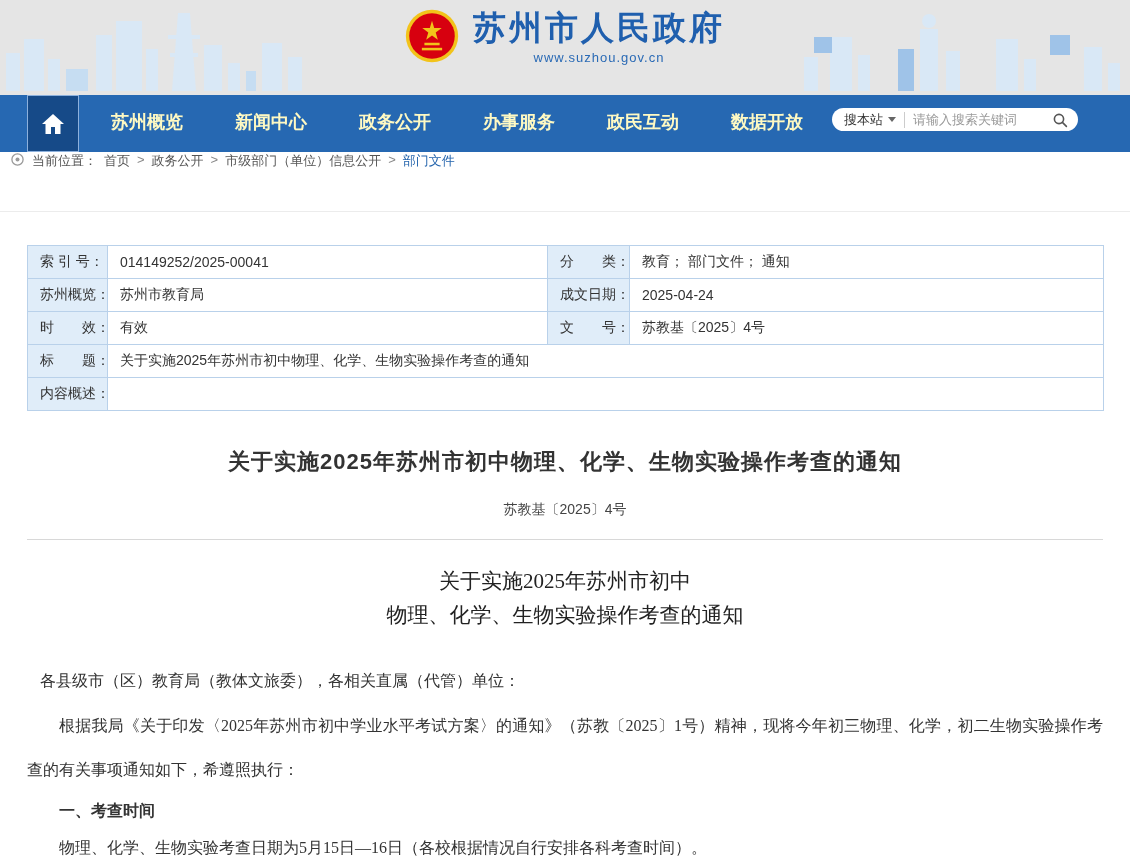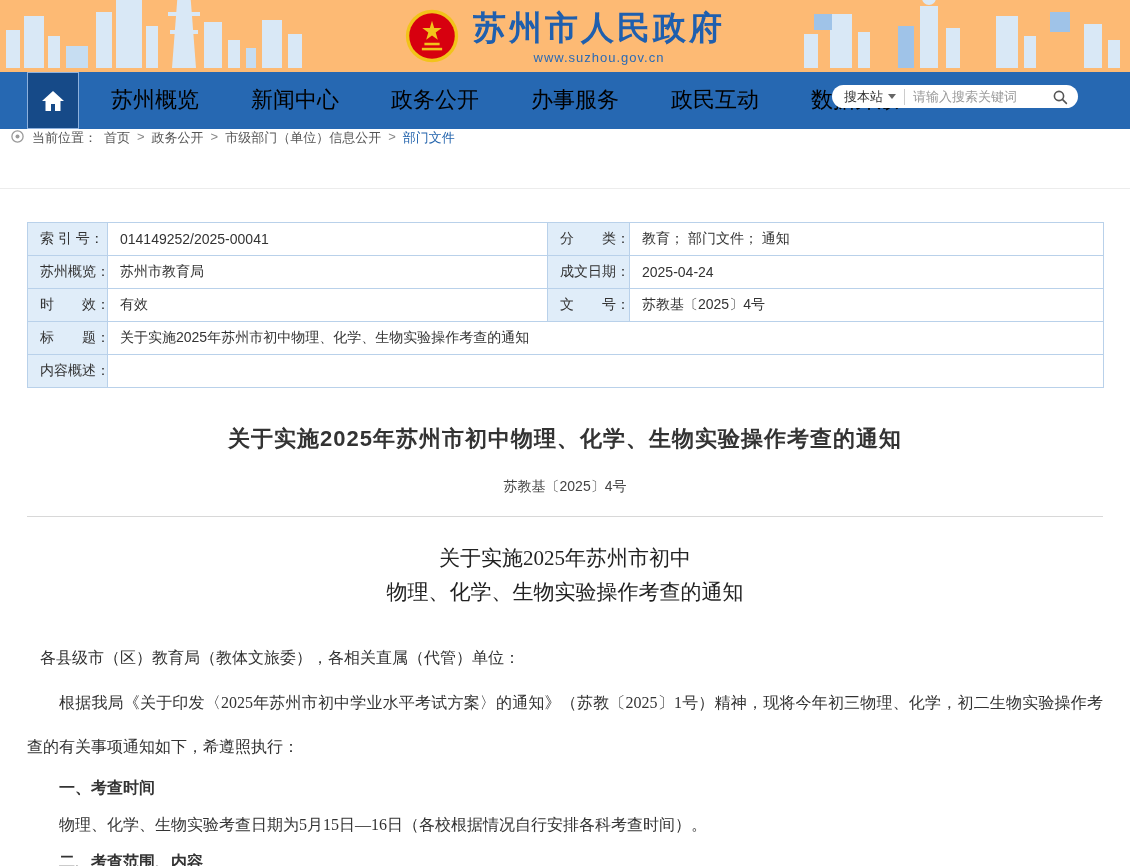--- a/index.html
+++ b/index.html
@@ -5,36 +5,36 @@
   * { margin:0; padding:0; box-sizing:border-box; }
   html,body { background:#fff; }
   body {
     width:1130px; height:866px; overflow:hidden;
     font-family:"Liberation Sans","DejaVu Sans",sans-serif;
     color:#333;
   }
   .page { width:1130px; height:866px; position:relative; background:#fff; }
 
   
-  .site-header { position:relative; height:72px; background:#fdba74; overflow:hidden; }
+  .site-header { position:relative; height:95px; background:#e5e5e5; overflow:hidden; }
   .skyline { position:absolute; bottom:4px; }
   .skyline.left { left:0; }
   .skyline.right { right:0; }
   .brand { position:absolute; left:50%; top:8px; transform:translateX(-50%);
            display:flex; align-items:center; gap:14px; text-decoration:none; }
   .emblem { width:54px; height:54px; display:block; }
   .brand-text { display:flex; flex-direction:column; align-items:center; }
   .site-name { font-size:33px; font-weight:bold; color:#1f5fae; letter-spacing:3px; line-height:1.2; }
   .site-url { font-size:13px; color:#2a6ab5; letter-spacing:1px; margin-top:2px; }
 
   
   .main-nav { height:57px; background:#2668b2; display:flex; align-items:stretch; position:relative; padding-left:27px; }
   .home-tab { width:52px; background:#164a88; border:1px solid #8db1dd; display:flex; align-items:center; justify-content:center; cursor:pointer; }
   .nav-items { display:flex; align-items:stretch; margin-left:6px; }
-  .nav-item { color:#000000; font-size:22px; font-weight:normal; text-decoration:none;
+  .nav-item { color:#fef9c3; font-size:18px; font-weight:bold; text-decoration:none;
               line-height:55px; padding:0 26px; white-space:nowrap; }
   .search { position:absolute; right:52px; top:13px; width:246px; height:23px;
             background:#fff; border-radius:16px; display:flex; align-items:center;
             padding:0 10px 0 12px; }
   .scope { display:flex; align-items:center; gap:5px; font-size:13px; color:#333; cursor:pointer; white-space:nowrap; }
   .caret { width:0; height:0; border-left:4px solid transparent; border-right:4px solid transparent; border-top:5px solid #666; }
   .vline { width:1px; height:16px; background:#ccc; margin:0 8px; }
   .search-input { flex:1; min-width:0; border:none; outline:none; font-size:13px; color:#333;
                   font-family:"Liberation Sans","DejaVu Sans",sans-serif; }
   .search-input::placeholder { color:#999; }

